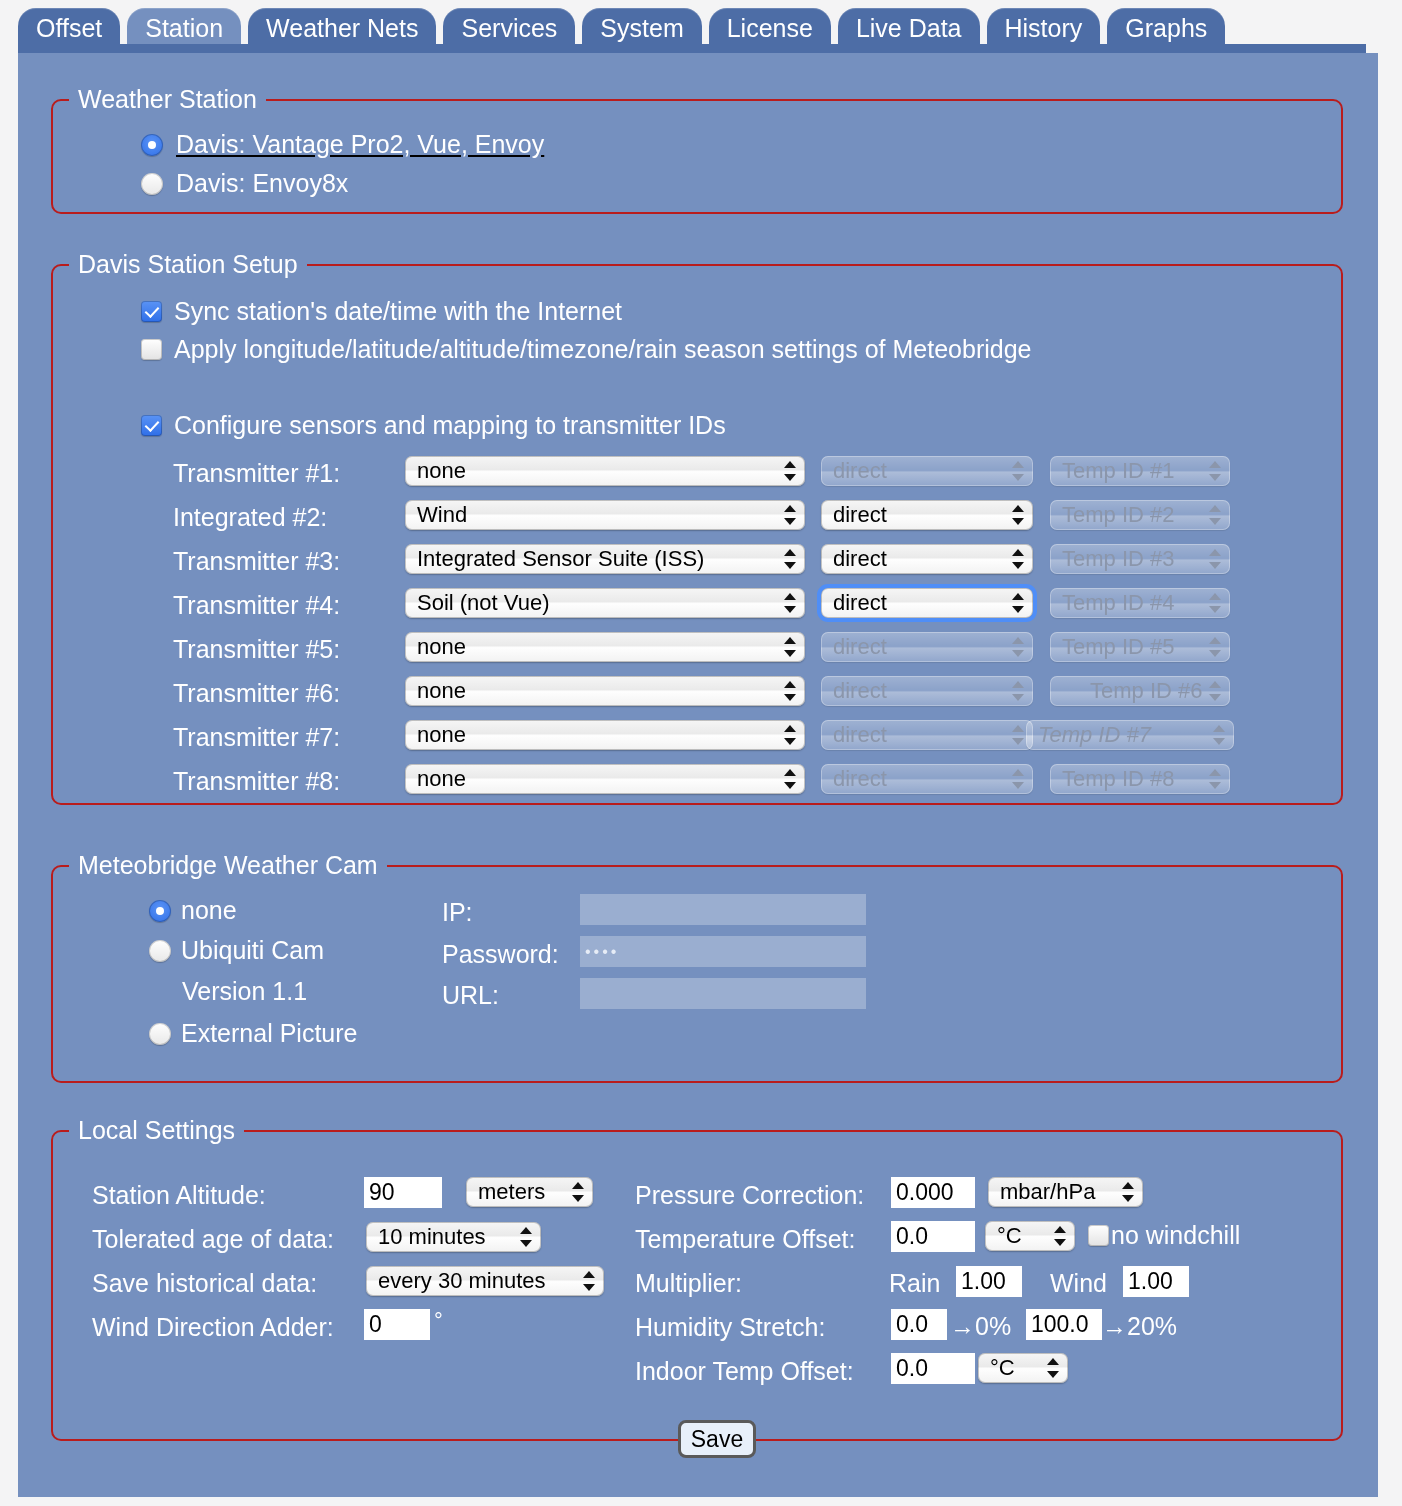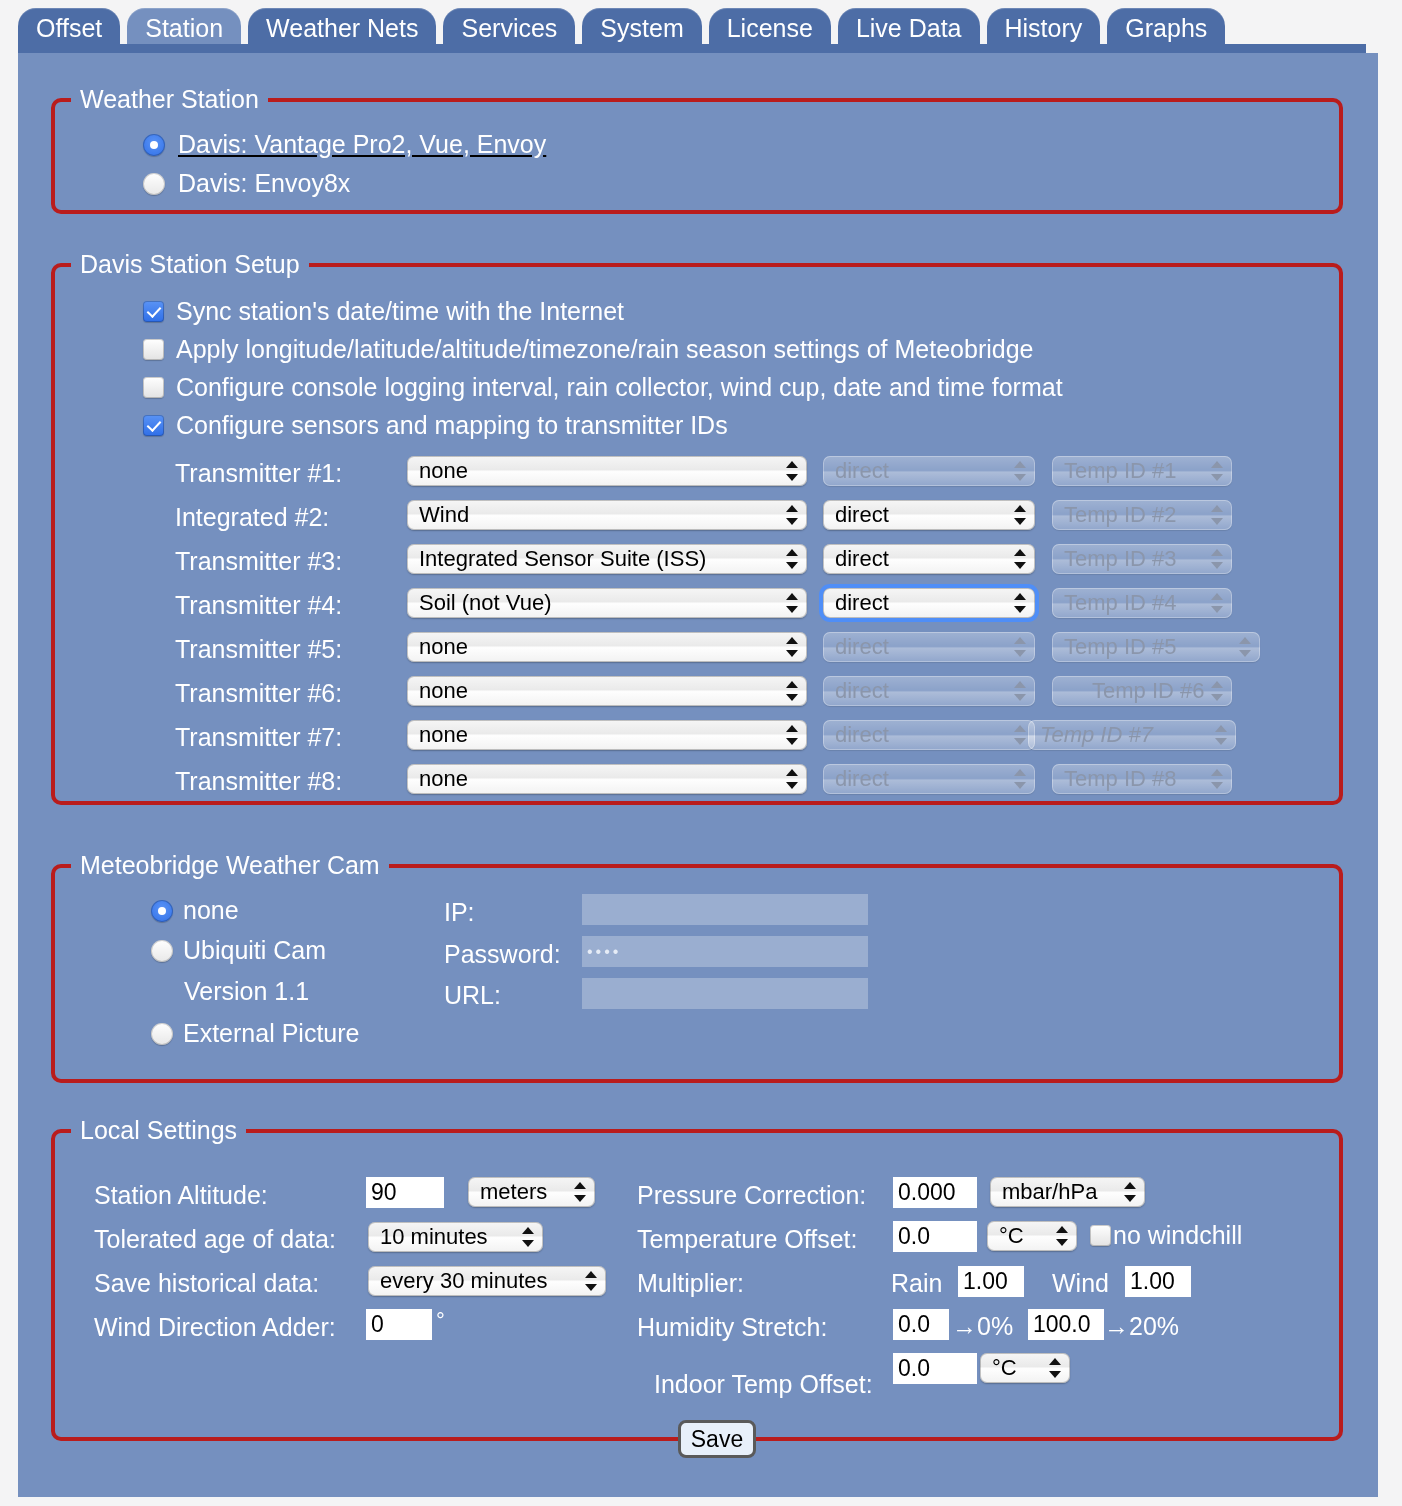--- a/index.html
+++ b/index.html
@@ -58,21 +58,21 @@
     position: absolute;
     left: 18px; top: 53px;
     width: 1360px; height: 1444px;
     background: #7590bf;
   }
 
   
   fieldset.box {
     position: absolute;
     margin: 0;
-    border: 4px solid #b91c1c;
+    border: 2px solid #b91c1c;
     border-radius: 10px;
     padding: 0;
   }
   fieldset.box > legend {
     color: #ffffff;
     font-size: 25px;
     padding: 0 9px;
     margin-left: 16px;
   }
   .boxinner { position: relative; width: 100%; height: 100%; }
@@ -271,24 +271,20 @@
       <legend>Davis Station Setup</legend>
       <div class="boxinner" id="davis-inner">
           <div class="rowline" style="left: 88px; top: 18px; gap: 12px;">
             <span class="cbox on"></span>
             <span class="lbl">Sync station's date/time with the Internet</span>
           </div>
           <div class="rowline" style="left: 88px; top: 56px; gap: 12px;">
             <span class="cbox"></span>
             <span class="lbl">Apply longitude/latitude/altitude/timezone/rain season settings of Meteobridge</span>
           </div>
-          <div class="rowline" style="left: 88px; top: 94px; gap: 12px;">
-            <span class="cbox"></span>
-            <span class="lbl">Configure console logging interval, rain collector, wind cup, date and time format</span>
-          </div>
           <div class="rowline" style="left: 88px; top: 132px; gap: 12px;">
             <span class="cbox on"></span>
             <span class="lbl">Configure sensors and mapping to transmitter IDs</span>
           </div>
           <div class="rowline" style="left: 120px; top: 180px;">
             <span class="lbl">Transmitter #1:</span>
           </div>
           <div class="sel" style="position: absolute; left: 352px; top: 177px; width: 400px;">
             <span class="selv">none</span>
             <span class="arrows"></span>
@@ -350,21 +346,21 @@
             <span class="lbl">Transmitter #5:</span>
           </div>
           <div class="sel" style="position: absolute; left: 352px; top: 353px; width: 400px;">
             <span class="selv">none</span>
             <span class="arrows"></span>
           </div>
           <div class="sel disabled" style="position: absolute; left: 768px; top: 353px; width: 212px;">
             <span class="selv">direct</span>
             <span class="arrows"></span>
           </div>
-          <div class="sel disabled" style="position: absolute; left: 997px; top: 353px; width: 208px; text-align: center;">
+          <div class="sel disabled" style="position: absolute; left: 997px; top: 353px; width: 180px; text-align: center;">
             <span class="selv">Temp ID #5</span>
             <span class="arrows"></span>
           </div>
           <div class="rowline" style="left: 120px; top: 400px;">
             <span class="lbl">Transmitter #6:</span>
           </div>
           <div class="sel" style="position: absolute; left: 352px; top: 397px; width: 400px;">
             <span class="selv">none</span>
             <span class="arrows"></span>
           </div>
@@ -521,21 +517,21 @@
         </div>
         <div class="txt" style="position:absolute; left:838px; top:164px; width:56px; height:31px;">0.0</div>
         <div class="rowline" style="left:897px; top:167px;">
           <span class="lbl">→0%</span>
         </div>
         <div class="txt" style="position:absolute; left:973px; top:164px; width:76px; height:31px;">100.0</div>
         <div class="rowline" style="left:1049px; top:167px;">
           <span class="lbl">→20%</span>
         </div>
 
-        <div class="rowline" style="left:582px; top:225px;margin-left:17px;">
+        <div class="rowline" style="left:582px; top:212px;">
           <span class="lbl">Indoor Temp Offset:</span>
         </div>
         <div class="txt" style="position:absolute; left:838px; top:208px; width:84px; height:31px;">0.0</div>
         <div class="sel" style="position:absolute; left:925px; top:208px; width:90px;">
           <span class="selv">°C</span>
           <span class="arrows"></span>
         </div>
 
       </div>
     </fieldset>

